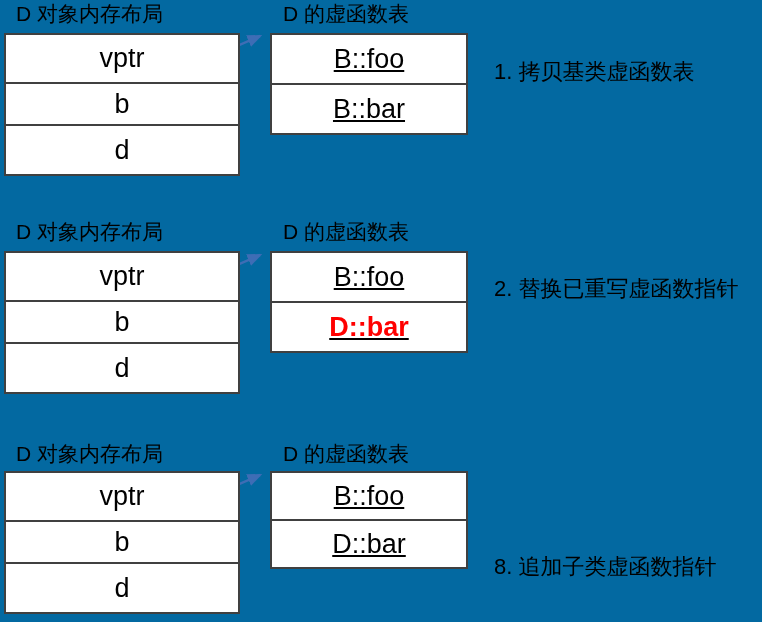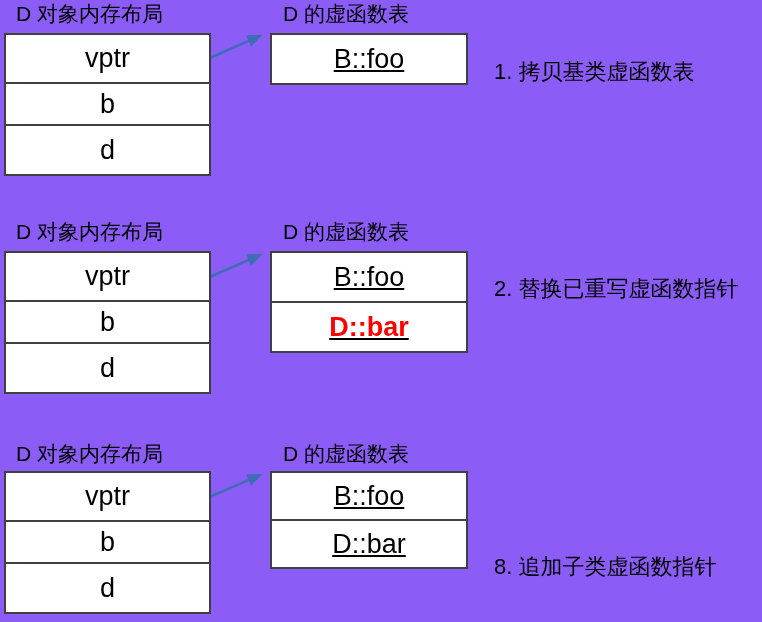--- a/index.html
+++ b/index.html
@@ -1,33 +1,33 @@
 <!DOCTYPE html>
 <html><head>
 <meta charset="utf-8">
 <style>
   html, body { margin: 0; padding: 0; background: #ffffff; }
   .canvas {
     position: relative;
     width: 762px;
     height: 622px;
-    background: #8b5cf6;
+    background: #0369a1;
     font-family: "Liberation Sans", sans-serif;
     overflow: hidden;
   }
   .arrows-layer { position: absolute; left: 0; top: 0; width: 762px; height: 622px; }
   .title {
     position: absolute;
     font-size: 21px;
     line-height: 26px;
     color: #000000;
     white-space: nowrap;
   }
   .box { position: absolute; }
-  .mem-box { left: 4px; width: 207px; }
+  .mem-box { left: 4px; width: 236px; }
   .vt-box  { left: 270px; width: 198px; text-decoration: underline; }
   .cell {
     box-sizing: border-box;
     border: 2px solid #404040;
     background: #ffffff;
     display: flex;
     align-items: center;
     justify-content: center;
     font-size: 27px;
     color: #000000;
@@ -69,20 +69,21 @@
     <div class="title" style="left:283px; top:1px">D 的虚函数表</div>
 
     <div class="box mem-box" style="top:33px">
       <div class="cell m1">vptr</div>
       <div class="cell m2">b</div>
       <div class="cell m3">d</div>
     </div>
 
     <div class="box vt-box" style="top:33px">
       <div class="cell v52">B::foo</div>
+      <div class="cell v52">B::bar</div>
     </div>
 
     <div class="annotation" style="top:59px">1. 拷贝基类虚函数表</div>
   </div>
 
   <div>
     <div class="title" style="left:16px; top:219px">D 对象内存布局</div>
     <div class="title" style="left:283px; top:219px">D 的虚函数表</div>
 
     <div class="box mem-box" style="top:251px">

